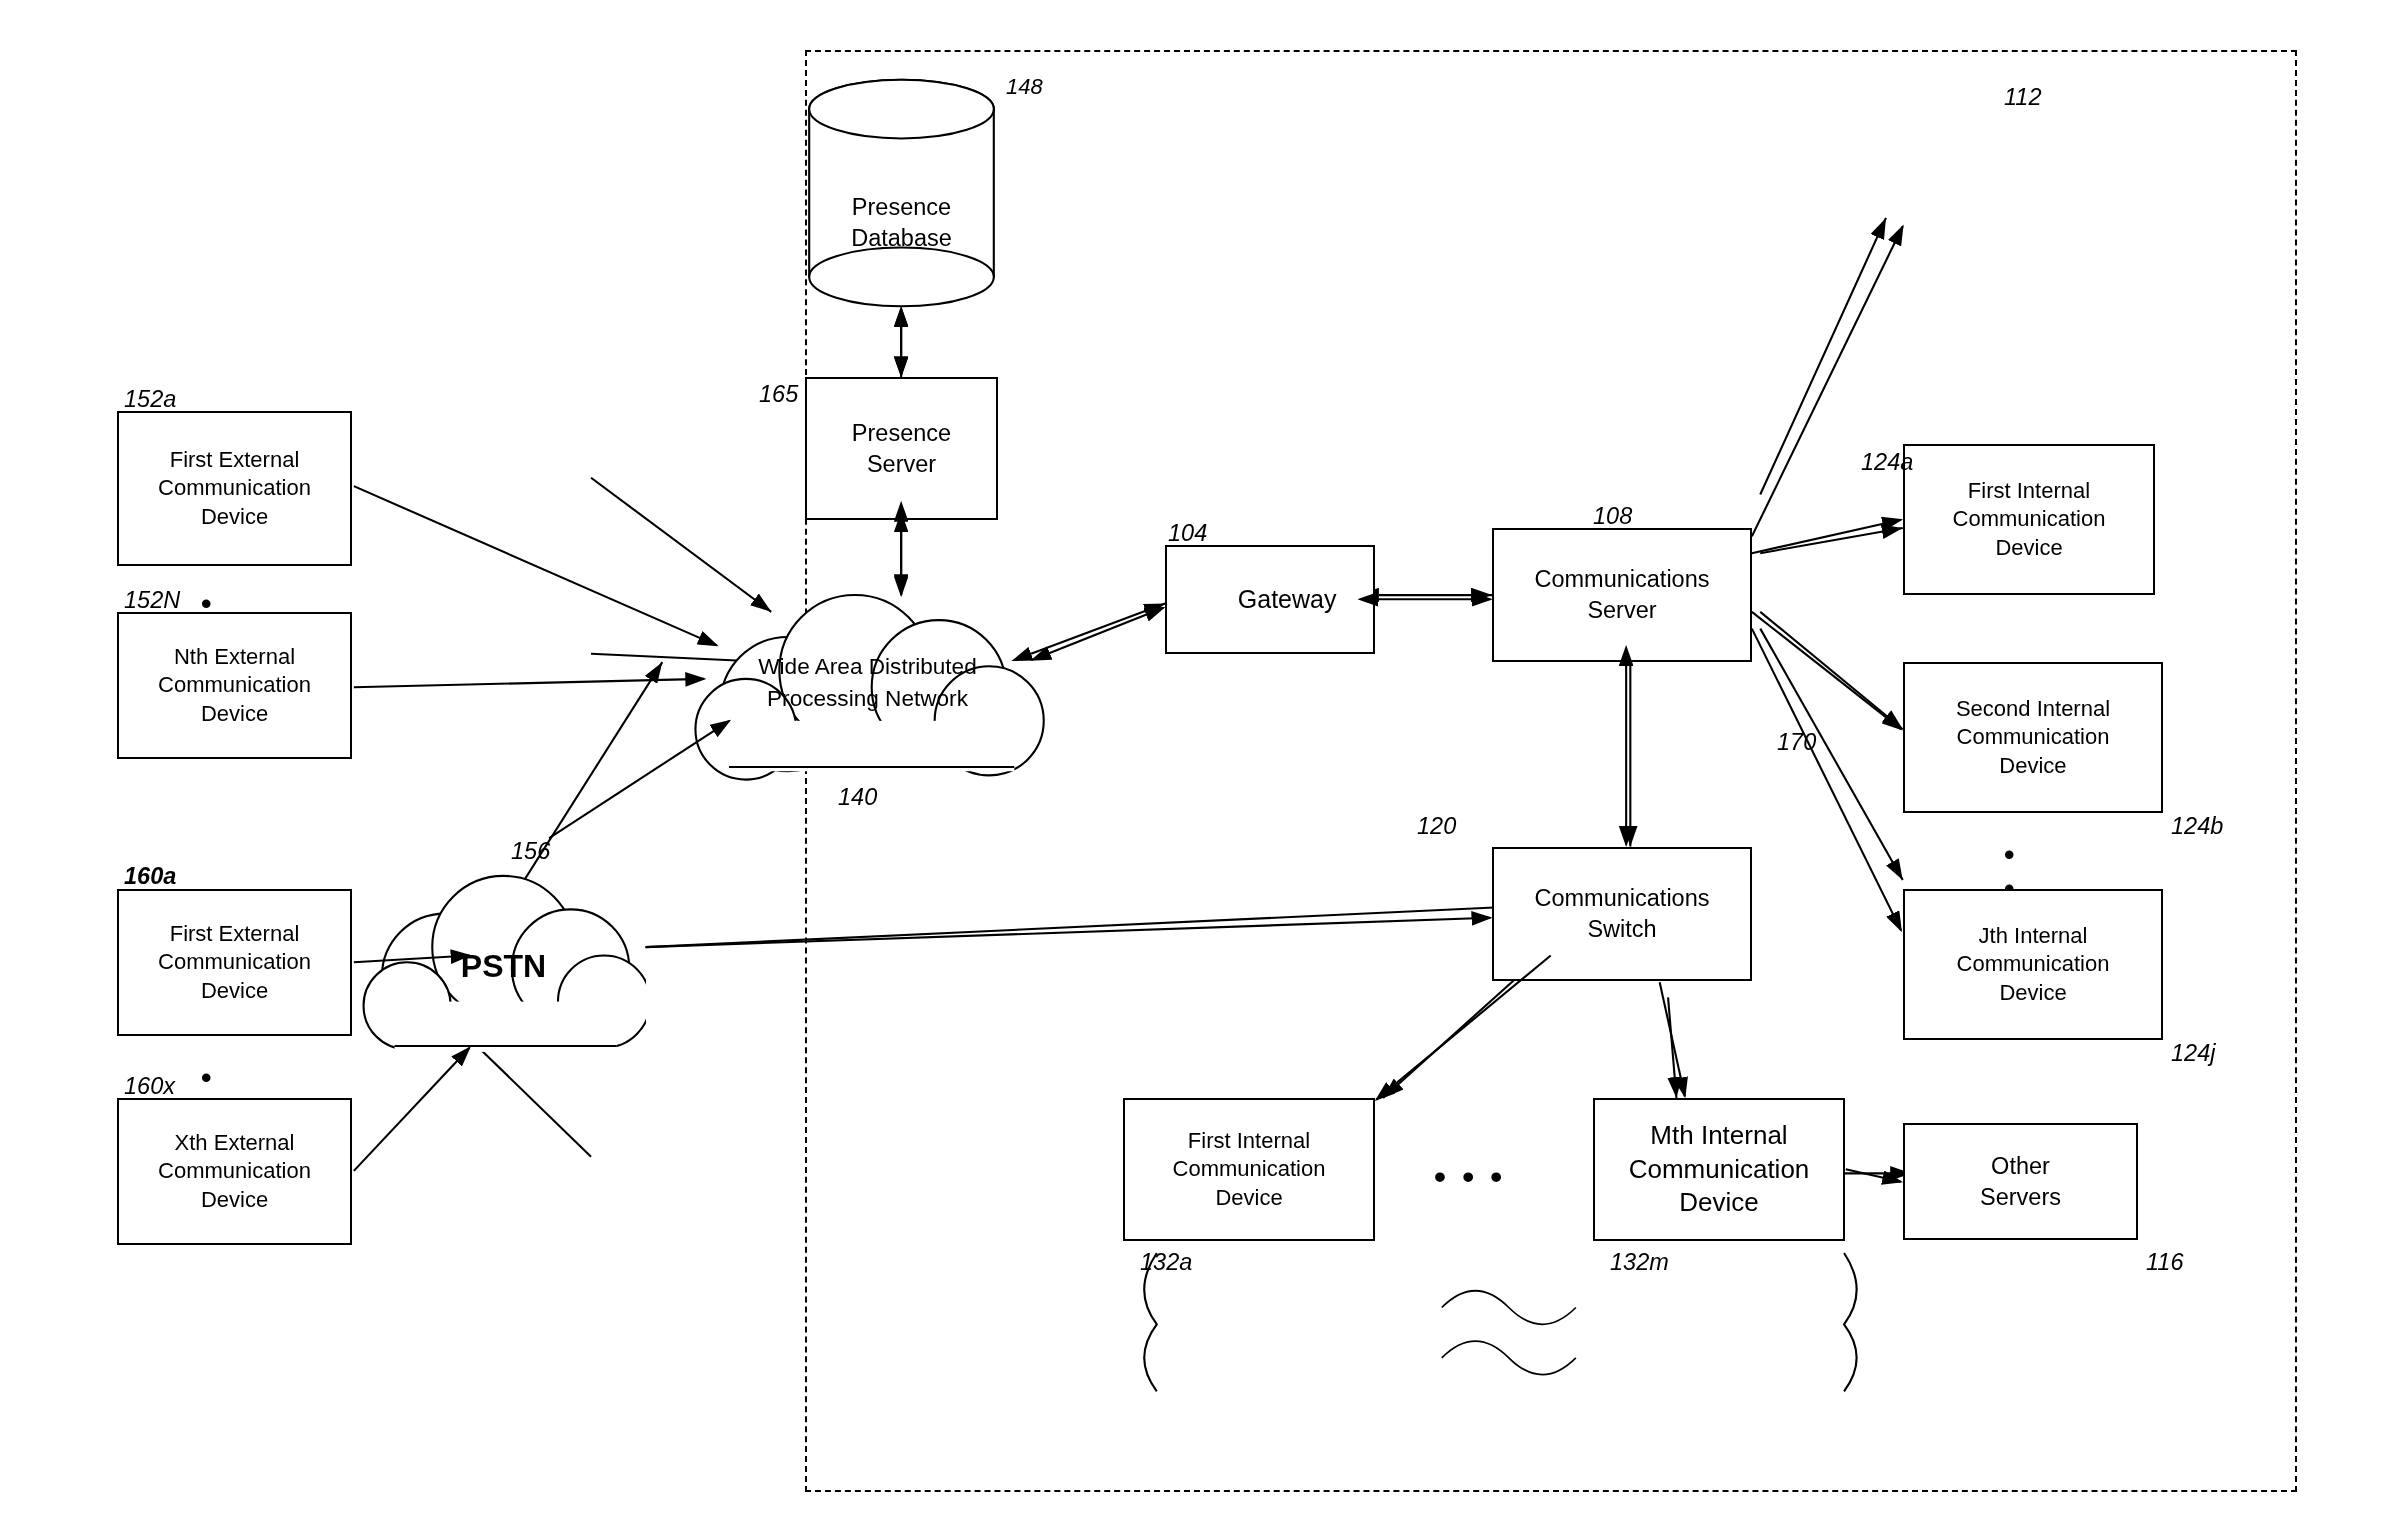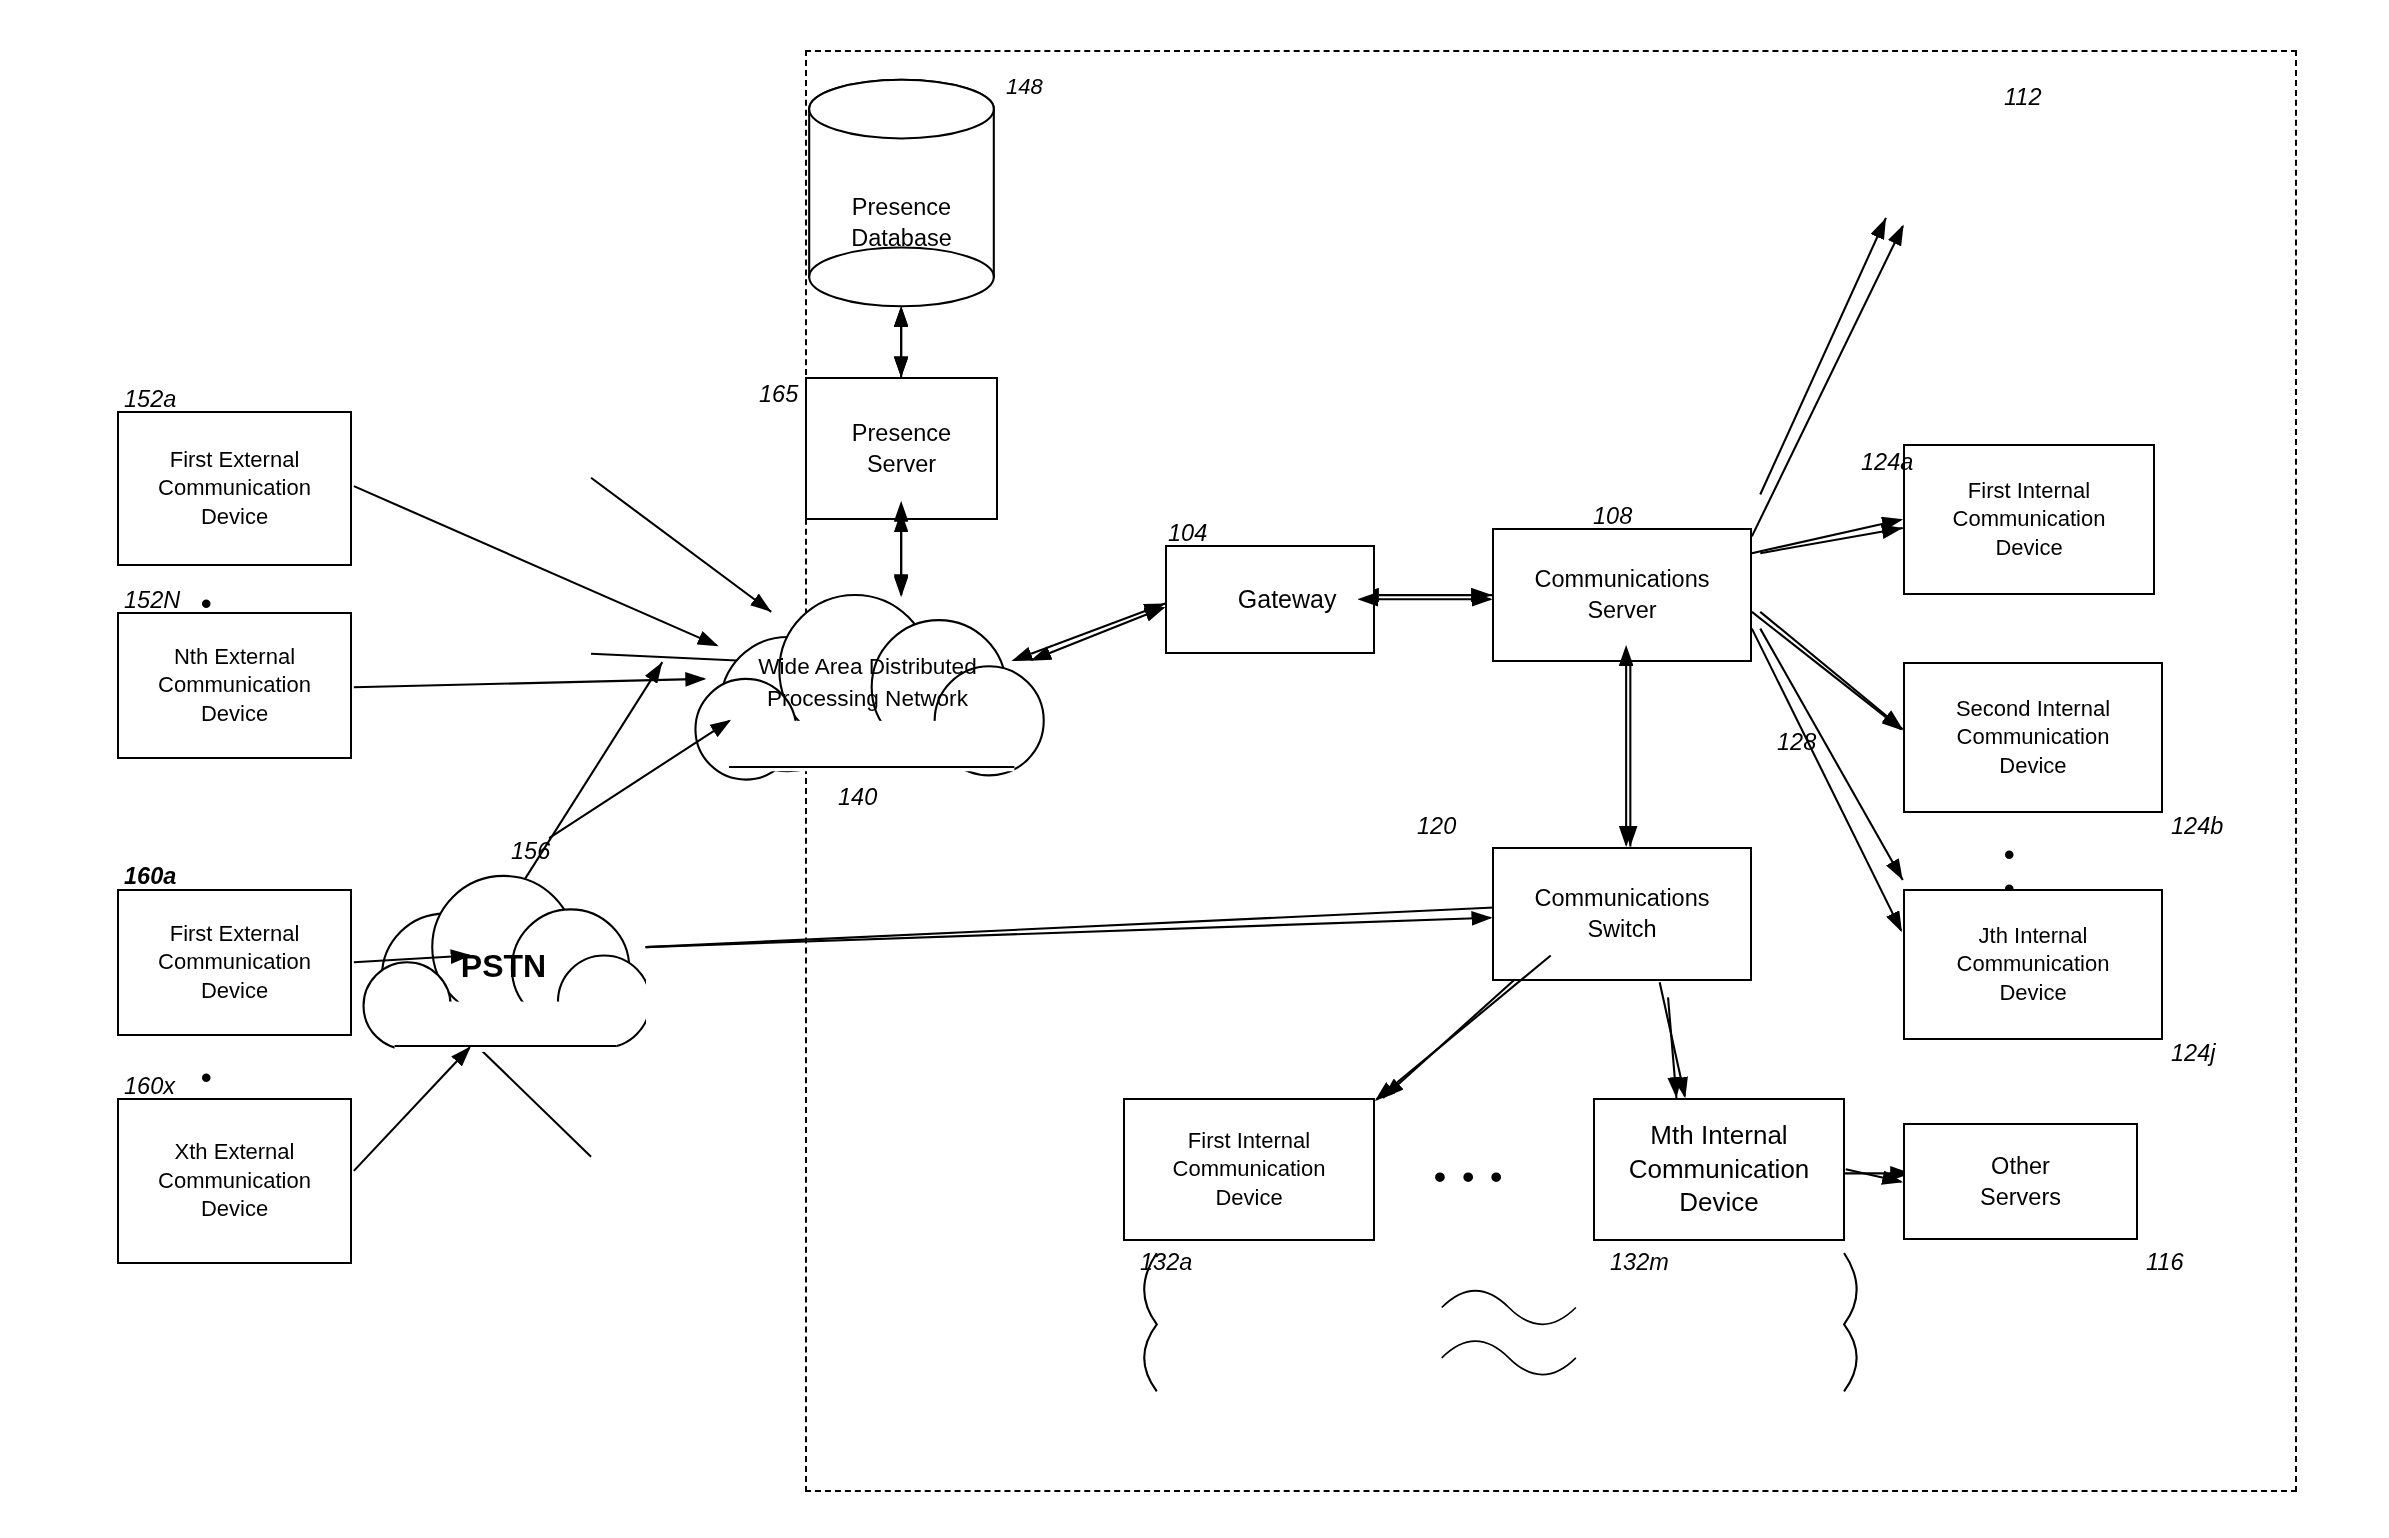--- a/index.html
+++ b/index.html
@@ -221,21 +221,21 @@
 
   <div class="box" style="left:1492px; top:528px; width:260px; height:134px; font-size:23.5px;">
     <span>Communications<br>Server</span>
   </div>
 
   <div class="ref-label" style="left:1593px; top:503px;">
     <span>108</span>
   </div>
 
   <div class="ref-label" style="left:1777px; top:729px;">
-    <span>128</span>
+    <span>170</span>
   </div>
 
   <div class="box" style="left:1492px; top:847px; width:260px; height:134px; font-size:23.5px;">
     <span>Communications<br>Switch</span>
   </div>
 
   <div class="ref-label" style="left:1417px; top:813px;">
     <span>120</span>
   </div>
 
@@ -325,21 +325,21 @@
   </div>
 
   <div class="ref-label" style="left:124px; top:863px;font-weight:bold;">
     <span>160a</span>
   </div>
 
   <div class="dots-label" style="left:201px; top:1061px; font-size:30px;">
     <span>•<br>•<br>•</span>
   </div>
 
-  <div class="box" style="left:117px; top:1098px; width:235px; height:166px; font-size:22px;">
+  <div class="box" style="left:117px; top:1098px; width:235px; height:147px; font-size:22px;">
     <span>Xth External<br>Communication<br>Device</span>
   </div>
 
   <div class="ref-label" style="left:124px; top:1073px;">
     <span>160x</span>
   </div>
 
   <div class="cloud" style="left:361px; top:838px; width:285px; height:235px;">
     <svg width="285" height="235" viewBox="0 0 340 280">
       <g fill="white" stroke="black" stroke-width="2.5">

